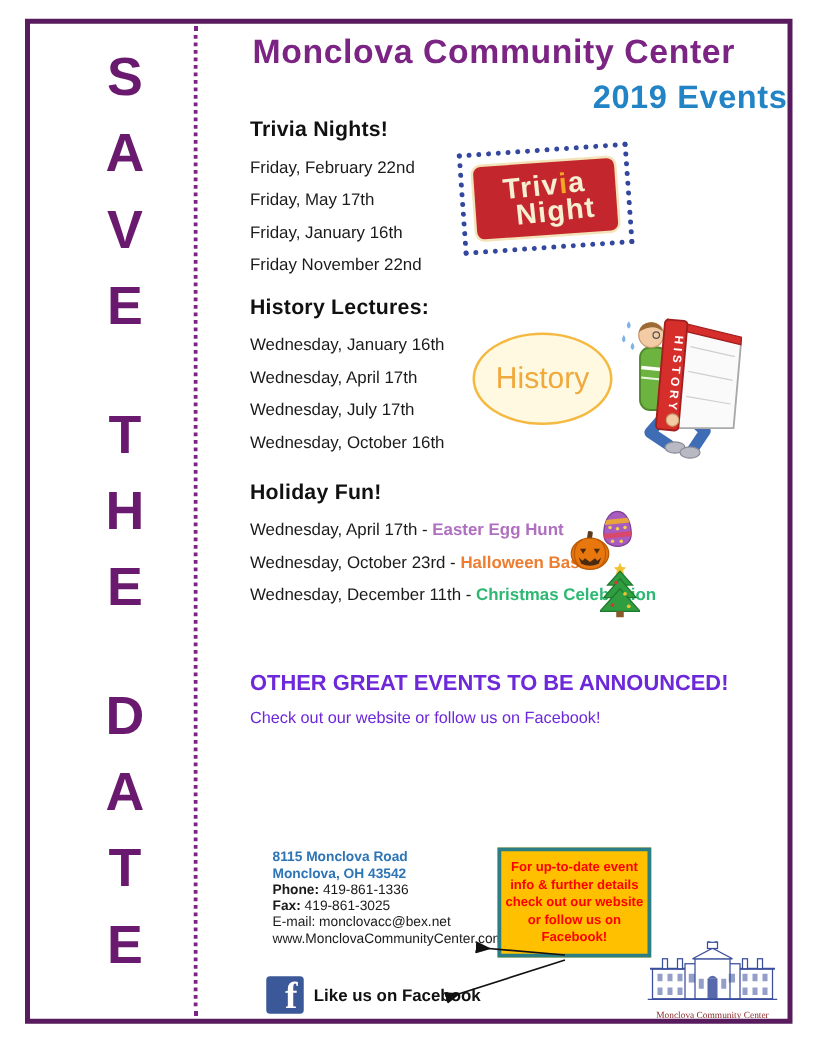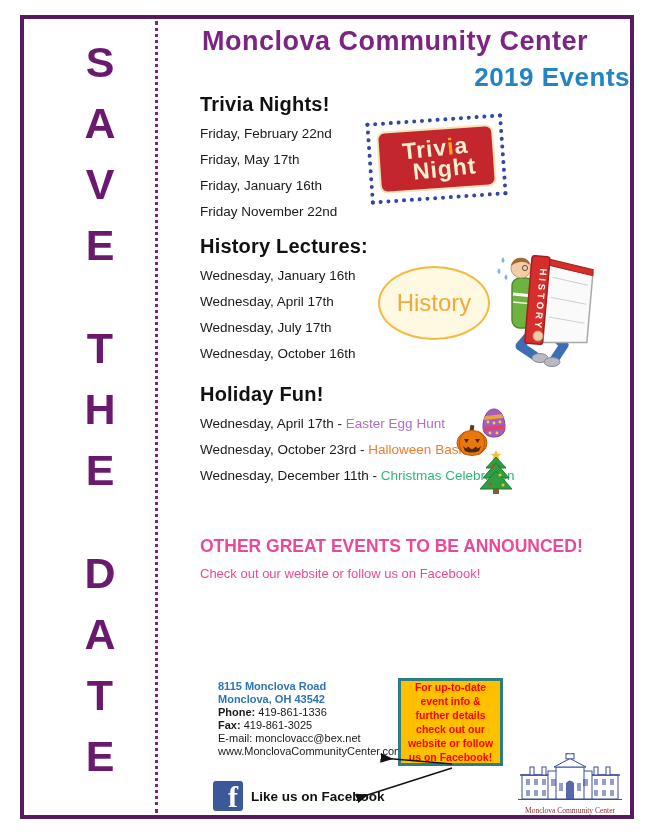--- a/index.html
+++ b/index.html
@@ -13,27 +13,27 @@
   .save-col { position:absolute; left:58px; top:38px; width:84px; display:flex; flex-direction:column; align-items:center; }
   .save-word { display:flex; flex-direction:column; align-items:center; gap:12px; margin-bottom:54px; }
   .save-letter { font-size:43px; line-height:49px; font-weight:bold; color:#6A1A6E; }
 
   
   .title { position:absolute; left:170px; top:26px; width:450px; text-align:center; font-size:27px; font-weight:bold; color:#7B2483; letter-spacing:.5px; }
   .year-events { position:absolute; left:380px; top:62px; width:250px; text-align:right; font-size:26px; font-weight:bold; color:#2283C5; letter-spacing:.5px; }
 
   
   .section { position:absolute; left:200px; color:#1a1a1a; }
-  .section h2 { font-size:20px; line-height:20px; font-weight:bold; color:#111; margin-bottom:12px; letter-spacing:.2px; }
+  .section h2 { font-size:17px; line-height:20px; font-weight:bold; color:#111; margin-bottom:12px; letter-spacing:.2px; }
   .date-list { display:flex; flex-direction:column; gap:10px; }
   .date-line { font-size:13.5px; line-height:16px; color:#1a1a1a; }
   .sec-trivia { top:94px; }
   .sec-history { top:236px; }
   .sec-holiday { top:384px; }
-  .holiday-name { font-weight:normal; }
+  .holiday-name { font-weight:bold; }
   .easter   { color:#B06FC0; }
   .halloween{ color:#ED7D31; }
   .christmas{ color:#2EB873; }
 
   
   .trivia-logo { position:absolute; left:368px; top:118px; width:137px; height:82px; transform:rotate(-4deg); border:4px dotted #33479E; padding:6px; }
   .trivia-logo-inner { width:100%; height:100%; background:#C4262E; border:2px solid #F3E3B8; border-radius:8px; display:flex; flex-direction:column; align-items:center; justify-content:center; color:#F7EFD2; font-weight:bold; }
   .trivia-line1 { font-size:23px; line-height:21px; letter-spacing:1px; transform:rotate(-2deg); }
   .trivia-line1 .accent { color:#F5A623; }
   .trivia-line2 { font-size:23px; line-height:21px; letter-spacing:1px; transform:translateX(7px) rotate(-2deg); }
@@ -41,36 +41,36 @@
   
   .history-oval { position:absolute; left:378px; top:266px; width:112px; height:74px; background:#FEF9E0; border:2px solid #F5B942; border-radius:50%; display:flex; align-items:center; justify-content:center; color:#F0A93C; font-size:24px; }
   .bookman { position:absolute; left:490px; top:250px; }
 
   
   .egg-icon { position:absolute; left:482px; top:408px; }
   .pumpkin-icon { position:absolute; left:455px; top:424px; }
   .tree-icon { position:absolute; left:480px; top:450px; }
 
   
-  .announce { position:absolute; left:200px; top:534px; width:440px; color:#ec4899; }
+  .announce { position:absolute; left:200px; top:534px; width:440px; color:#6d28d9; }
   .announce-bold { font-size:17.5px; font-weight:bold; line-height:24px; margin-bottom:4px; }
   .announce-reg { font-size:13px; line-height:24px; }
 
   
   .contact { position:absolute; left:218px; top:681px; display:flex; flex-direction:column; gap:2px; font-size:11px; line-height:11px; color:#1a1a1a; }
   .addr { color:#2E75B6; font-weight:bold; }
   .lbl-bold { font-weight:bold; }
 
   .fb-row { position:absolute; left:213px; top:781px; display:flex; align-items:center; gap:8px; }
   .fb-icon { width:30px; height:30px; background:#3B5998; border-radius:3px; overflow:hidden; position:relative; }
   .fb-icon span { position:absolute; right:5px; top:1px; color:#fff; font-family:"Liberation Serif",serif; font-weight:bold; font-size:30px; line-height:30px; }
   .fb-label { font-size:13.5px; font-weight:bold; color:#111; }
 
   
-  .callout { position:absolute; left:398px; top:678px; width:105px; height:88px; background:#FFC000; border:3px solid #2B7F84; display:flex; align-items:center; justify-content:center; padding:3px; }
+  .callout { position:absolute; left:398px; top:678px; width:123px; height:88px; background:#FFC000; border:3px solid #2B7F84; display:flex; align-items:center; justify-content:center; padding:3px; }
   .callout-text { color:#FF0000; font-weight:bold; font-size:10.5px; line-height:14px; text-align:center; }
 
   .arrows { position:absolute; left:340px; top:740px; }
 
   
   .building { position:absolute; left:516px; top:753px; width:108px; text-align:center; }
   .building-caption { font-family:"Liberation Serif",serif; font-size:7.5px; line-height:9px; color:#8B2E2E; margin-top:1px; }
 </style>
 </head>
 <body>

